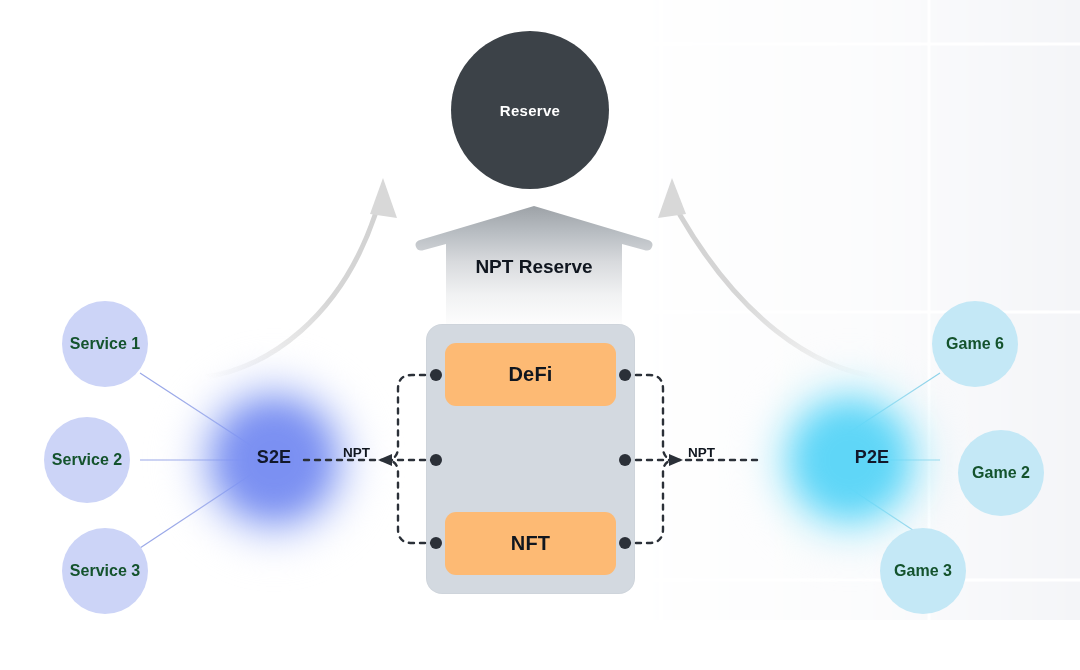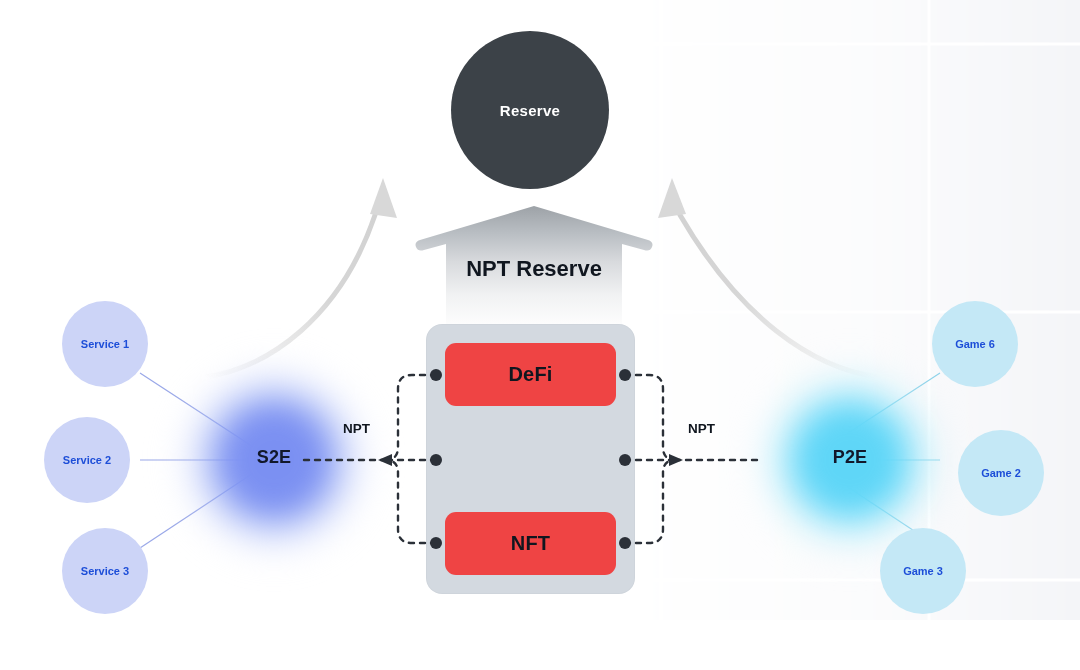--- a/index.html
+++ b/index.html
@@ -80,32 +80,32 @@
     z-index: 7;
     font-size: 18px;
     font-weight: 700;
     color: #12182b;
     letter-spacing: 0.2px;
     text-align: center;
     width: 120px;
     pointer-events: none;
   }
   .hub-s2e { left: 214px; top: 447px; }
-  .hub-p2e { left: 790px; top: 447px; }
+  .hub-p2e { left: 812px; top: 447px; }
 
   
   .sat {
     position: absolute;
     border-radius: 50%;
     display: flex;
     align-items: center;
     justify-content: center;
-    font-size: 11px;
+    font-size: 16px;
     font-weight: 600;
-    color: #1d4ed8;
+    color: #14532d;
     z-index: 5;
     box-sizing: border-box;
   }
   .sat-blue { background: #ccd4f7; }
   .sat-cyan { background: #c4e8f6; }
 
   
   .reserve {
     position: absolute;
     left: 451px; top: 31px;
@@ -127,21 +127,21 @@
     position: absolute;
     left: 410px; top: 200px;
     width: 248px; height: 130px;
     z-index: 2;
   }
   .house-label {
     position: absolute;
     left: 410px; top: 256px;
     width: 248px;
     text-align: center;
-    font-size: 22px;
+    font-size: 19px;
     font-weight: 600;
     color: #10161f;
     z-index: 3;
     pointer-events: none;
   }
 
   
   .stack {
     position: absolute;
     left: 426px; top: 324px;
@@ -151,39 +151,40 @@
     z-index: 5;
     box-sizing: border-box;
     padding: 19px;
     display: flex;
     flex-direction: column;
     justify-content: space-between;
     box-shadow: inset 0 0 0 1px rgba(0,0,0,0.02);
   }
   .stack-item {
     height: 63px;
-    background: #ef4444;
+    background: #fdba74;
     border-radius: 11px;
     display: flex;
     align-items: center;
     justify-content: center;
     font-size: 20px;
     font-weight: 700;
     color: #10161f;
     letter-spacing: 0.2px;
   }
 
   
   .npt-label {
     position: absolute;
     z-index: 7;
     font-size: 13.5px;
     font-weight: 700;
     color: #10161f;
     pointer-events: none;
+    margin-top: 24px;
   }
   .npt-left  { left: 343px; top: 421px; }
   .npt-right { left: 688px; top: 421px; }
 </style>
 </head>
 <body>
 
 <div id="stage">
 
   <svg class="grid-bg" viewBox="0 0 1080 670" width="1080" height="670" aria-hidden="true">

